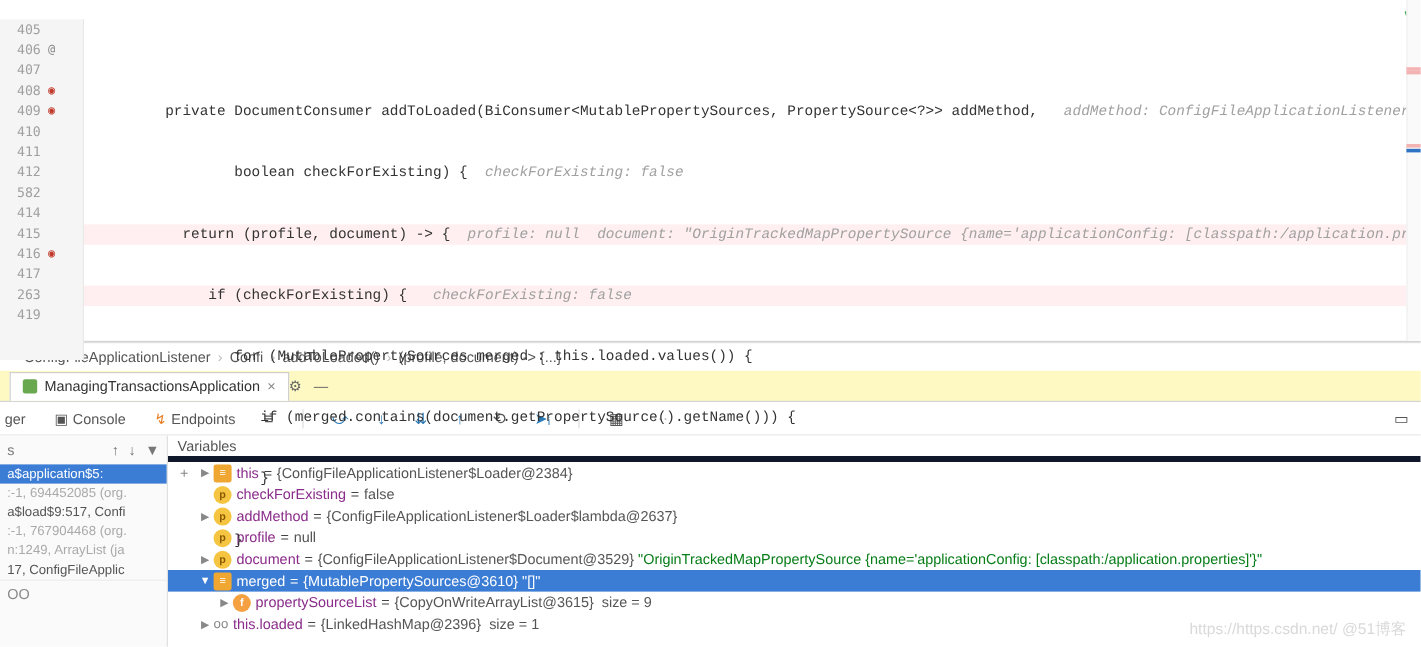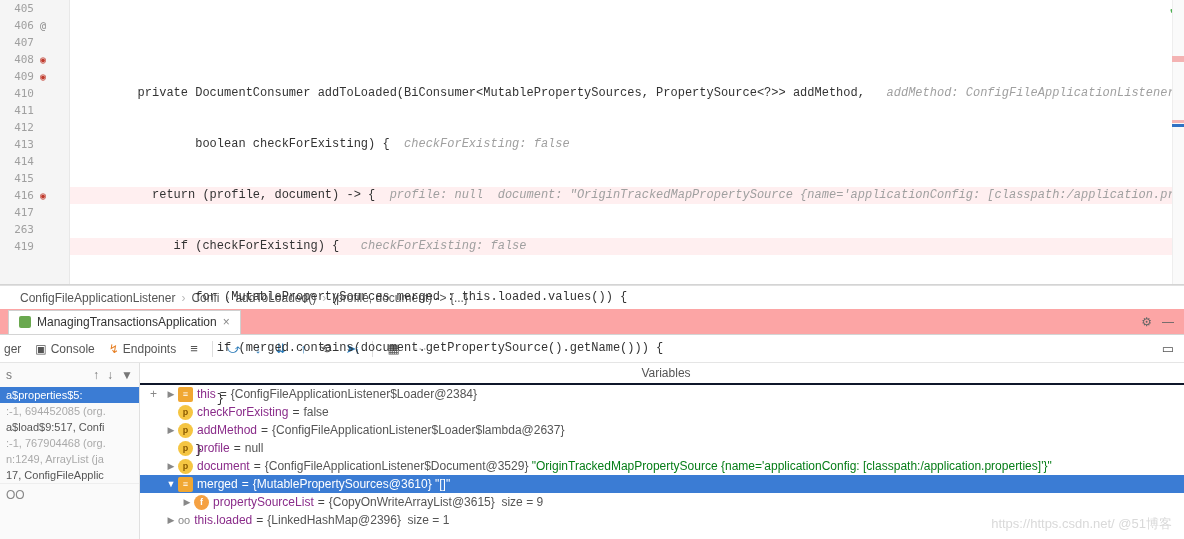--- a/index.html
+++ b/index.html
@@ -1,48 +1,48 @@
 <!DOCTYPE html>
 <html><head>
 <meta charset="utf-8">
 <style>
   * { margin:0; padding:0; box-sizing:border-box; }
   body { font-family:"Segoe UI",Arial,sans-serif; font-size:12px; color:#333; background:#fff; width:1184px; height:539px; overflow:hidden; position:relative; }
   .editor-area { position:relative; height:285px; border-bottom:1px solid #d4d4d4; }
-  .gutter { position:absolute; left:0; top:0; width:70px; height:100%; background:#f5f5f5; border-right:1px solid #e8e8e8; }
+  .gutter { position:absolute; left:0; top:16px; width:70px; height:100%; background:#f5f5f5; border-right:1px solid #e8e8e8; }
   .gutter-row { height:17px; display:flex; align-items:center; padding-left:6px; color:#a0a0a0; font-family:Consolas,monospace; font-size:11px; }
   .gutter-row .ln { width:28px; text-align:right; }
   .gutter-row .bp { width:16px; margin-left:6px; color:#c0392b; font-size:10px; }
   .code-block { position:absolute; left:70px; right:12px; top:0; font-family:Consolas,"Courier New",monospace; font-size:12px; line-height:17px; white-space:pre; overflow:hidden; }
   .line { height:17px; padding-left:10px; position:relative; }
   .line.hl-pink { background:#ffeff0; }
   .hint { color:#a0a0a0; font-style:italic; }
   .checkmark { position:absolute; right:4px; top:2px; color:#4caf50; font-size:13px; }
   .minimap { position:absolute; right:0; top:0; width:12px; height:100%; background:#fafafa; border-left:1px solid #eee;}
   .minimap .m-mark { position:absolute; right:0; width:12px; height:3px; }
   .breadcrumb { height:24px; border-top:1px solid #e0e0e0; display:flex; align-items:center; padding-left:20px; gap:6px; color:#555; font-size:12px; background:#fff; }
   .breadcrumb span.sep { color:#bbb; }
-  .tab-row { height:26px; border-bottom:1px solid #d4d4d4; background:#fca5a5; display:flex; align-items:center; padding-left:8px; justify-content:space-between; }
+  .tab-row { height:26px; border-bottom:1px solid #d4d4d4; background:#fef9c3; display:flex; align-items:center; padding-left:8px; justify-content:flex-start; }
   .tab { display:flex; align-items:center; gap:6px; height:24px; padding:0 10px; background:#fff; border:1px solid #d0d0d0; border-bottom:none; font-size:12px; }
   .tab .ico { width:12px; height:12px; background:#6aa84f; border-radius:2px; }
   .tab .x { color:#888; }
   .tab-actions { display:flex; gap:10px; padding-right:10px; color:#666; }
-  .toolbar { height:28px; border-bottom:1px solid #e5e5e5; display:flex; align-items:center; padding-left:4px; gap:14px; background:#fff; }
+  .toolbar { height:28px; border-bottom:1px solid #e5e5e5; display:flex; align-items:center; padding-left:4px; gap:24px; background:#fff; }
   .toolbar .ti { display:flex; align-items:center; gap:4px; color:#555; cursor:pointer; }
   .toolbar .divider { width:1px; height:16px; background:#ddd; }
   .toolbar .micon { font-size:13px; color:#555; cursor:pointer; }
   .dbg-body { display:flex; height:176px; }
   .frames { width:140px; border-right:1px solid #e0e0e0; background:#fafafa; overflow:hidden; }
   .frames-tb { height:24px; display:flex; align-items:center; gap:8px; padding:0 6px; color:#777; }
   .frame-item { padding:2px 6px; font-size:11px; color:#555; white-space:nowrap; overflow:hidden; text-overflow:ellipsis; }
   .frame-item.sel { background:#3b7cd4; color:#fff; }
   .frame-item .gray { color:#aaa; }
   .frames .oo { height:22px; border-top:1px solid #eee; display:flex; align-items:center; padding-left:6px; color:#888;}
   .vars { flex:1; background:#fff; overflow:hidden; }
-  .vars-head { height:22px; display:flex; align-items:center; padding-left:8px; color:#555; border-bottom:2px solid #0f172a;justify-content:center; }
+  .vars-head { height:22px; display:flex; align-items:center; padding-left:8px; color:#555; border-bottom:5px solid #0f172a; }
   .var-row { height:18px; display:flex; align-items:center; font-family:sans-serif; font-size:12px; padding-left:10px; white-space:nowrap; }
   .var-row .arrow { width:14px; color:#888; font-size:9px; text-align:center;}
   .var-row .vicon { width:15px; height:15px; border-radius:50%; display:inline-flex; align-items:center; justify-content:center; font-size:9px; font-weight:bold; margin-right:4px; }
   .vicon.eq { background:#f0a732; color:#fff; border-radius:2px;}
   .vicon.p  { background:#f5c542; color:#8a5a00; }
   .vicon.f  { background:#f5a142; color:#fff; }
   .var-row .vname { color:#8a2c8a; }
   .var-row .veq  { color:#444; margin:0 4px; }
   .var-row .vval { color:#555; }
   .var-row .vstr { color:#067d17; }
@@ -78,21 +78,21 @@
     <div class="gutter-row">
         <span class="ln">410</span>
       </div>
     <div class="gutter-row">
         <span class="ln">411</span>
       </div>
     <div class="gutter-row">
         <span class="ln">412</span>
       </div>
     <div class="gutter-row">
-        <span class="ln">413</span>
+        <span class="ln">582</span>
       </div>
     <div class="gutter-row">
         <span class="ln">414</span>
       </div>
     <div class="gutter-row">
         <span class="ln">415</span>
       </div>
     <div class="gutter-row">
         <span class="ln">416</span>
         <span class="bp">◉</span>
@@ -182,21 +182,21 @@
 
 <div class="dbg-body">
   <div class="frames">
     <div class="frames-tb">
       <span>s</span>
       <span style="flex:1"></span>
       <span>↑</span>
       <span>↓</span>
       <span>▼</span>
     </div>
-    <div class="frame-item sel"><span>a$properties$5:</span></div>
+    <div class="frame-item sel"><span>a$application$5:</span></div>
     <div class="frame-item"><span class="gray">:-1, 694452085 (org.</span></div>
     <div class="frame-item"><span>a$load$9:517, Confi</span></div>
     <div class="frame-item"><span class="gray">:-1, 767904468 (org.</span></div>
     <div class="frame-item"><span class="gray">n:1249, ArrayList (ja</span></div>
     <div class="frame-item"><span>17, ConfigFileApplic</span></div>
     <div class="oo">
         <span>OO</span>
       </div>
   </div>
 

